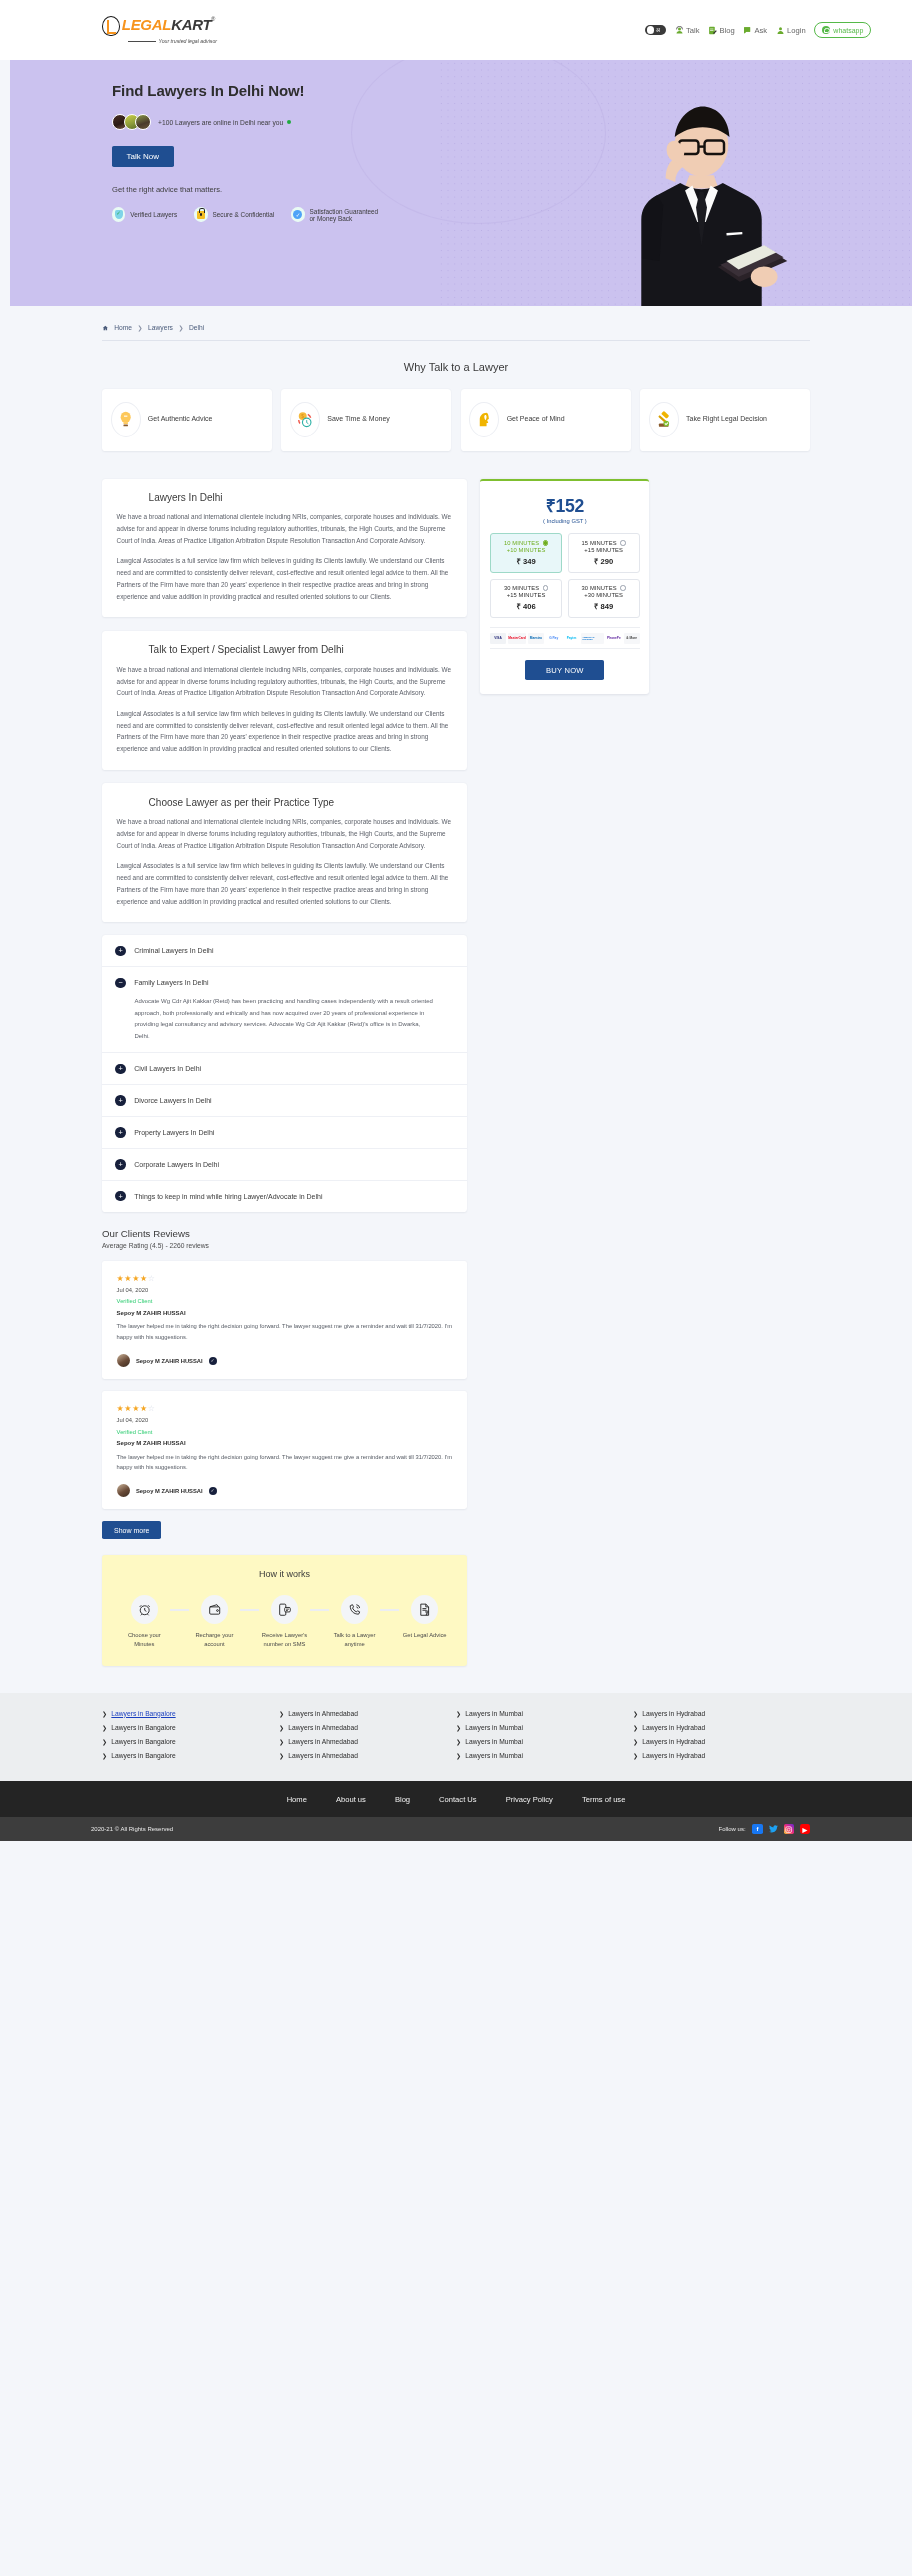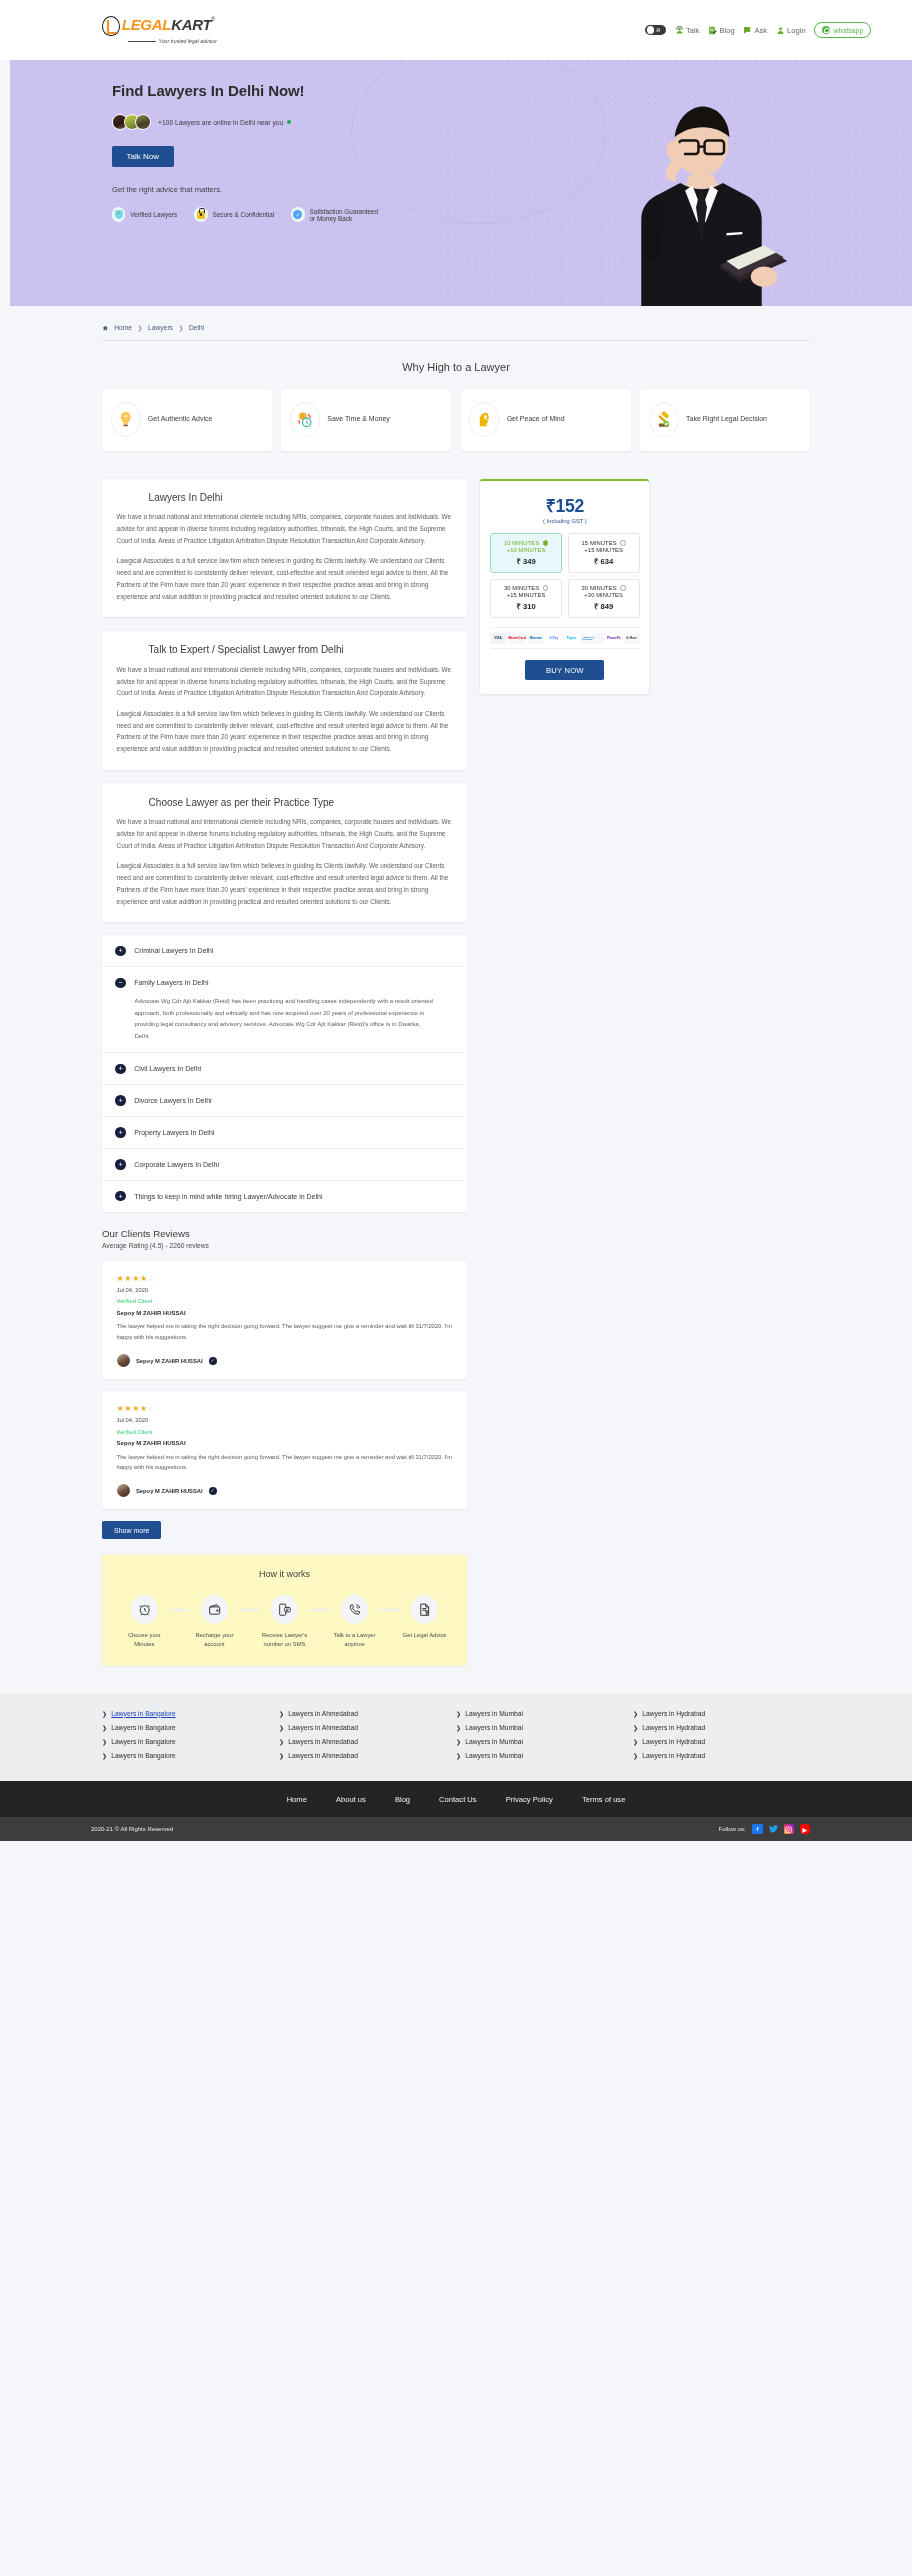--- a/index.html
+++ b/index.html
@@ -349,21 +349,21 @@
       <span class="bc-item">Home</span>
       <span class="bc-sep">❯</span>
       <span class="bc-item">Lawyers</span>
       <span class="bc-sep">❯</span>
       <span class="bc-item">Delhi</span>
     </div>
     <div class="bc-rule"></div>
 
     <div class="sect-title-row">
       <span class="sect-rule"></span>
-      <span class="sect-title">Why High to a Lawyer</span>
+      <span class="sect-title">Why Talk to a Lawyer</span>
       <span class="sect-rule"></span>
     </div>
 
     <div class="why-grid">
       <div class="why-card">
         <span class="why-ring">
           <svg width="13.4" height="17" viewBox="0 0 24 30">
               <ellipse cx="12" cy="11" rx="9" ry="10" fill="#fdc85a"></ellipse>
               <rect x="8" y="20" width="8" height="3" fill="#fdc85a"></rect>
               <rect x="8" y="24" width="8" height="3" rx="1" fill="#8a5a2b"></rect>
@@ -597,29 +597,29 @@
               </div>
               <div class="plan-l2">+10 MINUTES</div>
               <div class="plan-price">₹ 349</div>
             </div>
             <div class="plan">
               <div class="plan-l1">
                 <span>15 MINUTES</span>
                 <span class="radio"></span>
               </div>
               <div class="plan-l2">+15 MINUTES</div>
-              <div class="plan-price">₹ 634</div>
+              <div class="plan-price">₹ 290</div>
             </div>
             <div class="plan">
               <div class="plan-l1">
                 <span>30 MINUTES</span>
                 <span class="radio"></span>
               </div>
               <div class="plan-l2">+15 MINUTES</div>
-              <div class="plan-price">₹ 310</div>
+              <div class="plan-price">₹ 406</div>
             </div>
             <div class="plan">
               <div class="plan-l1">
                 <span>30 MINUTES</span>
                 <span class="radio"></span>
               </div>
               <div class="plan-l2">+30 MINUTES</div>
               <div class="plan-price">₹ 849</div>
             </div>
           </div>

